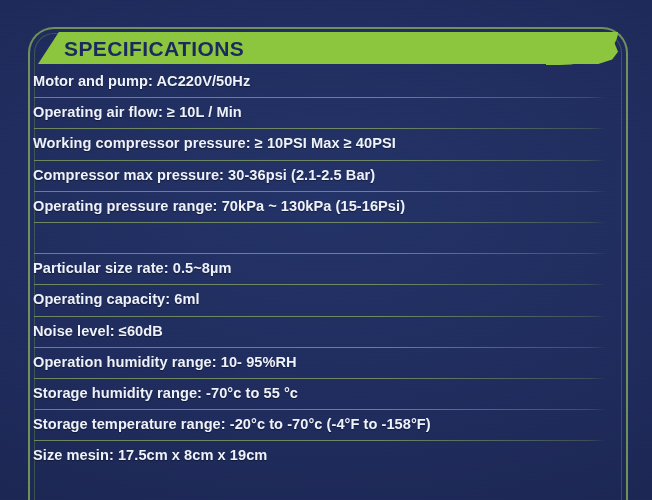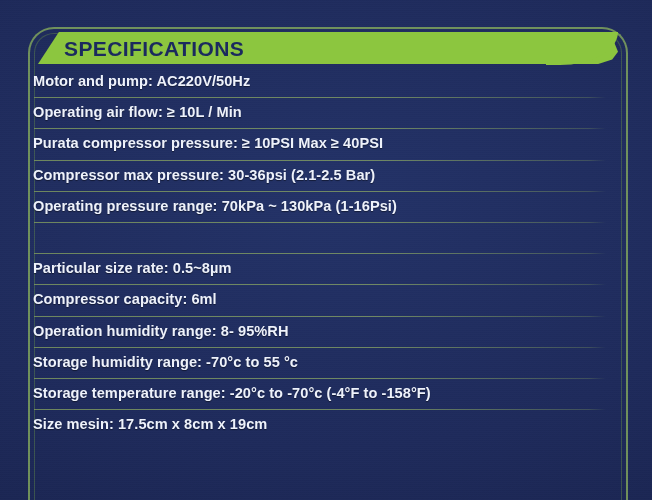--- a/index.html
+++ b/index.html
@@ -153,44 +153,48 @@
   <div id="spec-list">
       <div class="spec-row">
         <div class="spec-text">Motor and pump: AC220V/50Hz</div>
       </div>
       <div class="spec-row">
         <div class="spec-sep"></div>
         <div class="spec-text">Operating air flow: ≥ 10L / Min</div>
       </div>
       <div class="spec-row">
         <div class="spec-sep"></div>
-        <div class="spec-text">Purata compressor pressure: ≥ 10PSI Max ≥ 40PSI</div>
+        <div class="spec-text">Working compressor pressure: ≥ 10PSI Max ≥ 40PSI</div>
       </div>
       <div class="spec-row">
         <div class="spec-sep"></div>
         <div class="spec-text">Compressor max pressure: 30-36psi (2.1-2.5 Bar)</div>
       </div>
       <div class="spec-row">
         <div class="spec-sep"></div>
-        <div class="spec-text">Operating pressure range: 70kPa ~ 130kPa (1-16Psi)</div>
+        <div class="spec-text">Operating pressure range: 70kPa ~ 130kPa (15-16Psi)</div>
       </div>
       <div class="spec-row">
         <div class="spec-sep"></div>
       </div>
       <div class="spec-row">
         <div class="spec-sep"></div>
         <div class="spec-text">Particular size rate: 0.5~8µm</div>
       </div>
       <div class="spec-row">
         <div class="spec-sep"></div>
-        <div class="spec-text">Compressor capacity: 6ml</div>
-      </div>
-      <div class="spec-row">
-        <div class="spec-sep"></div>
-        <div class="spec-text">Operation humidity range: 8- 95%RH</div>
+        <div class="spec-text">Operating capacity: 6ml</div>
+      </div>
+      <div class="spec-row">
+        <div class="spec-sep"></div>
+        <div class="spec-text">Noise level: ≤60dB</div>
+      </div>
+      <div class="spec-row">
+        <div class="spec-sep"></div>
+        <div class="spec-text">Operation humidity range: 10- 95%RH</div>
       </div>
       <div class="spec-row">
         <div class="spec-sep"></div>
         <div class="spec-text">Storage humidity range: -70°c to 55 °c</div>
       </div>
       <div class="spec-row">
         <div class="spec-sep"></div>
         <div class="spec-text">Storage temperature range: -20°c to -70°c (-4°F to -158°F)</div>
       </div>
       <div class="spec-row">

